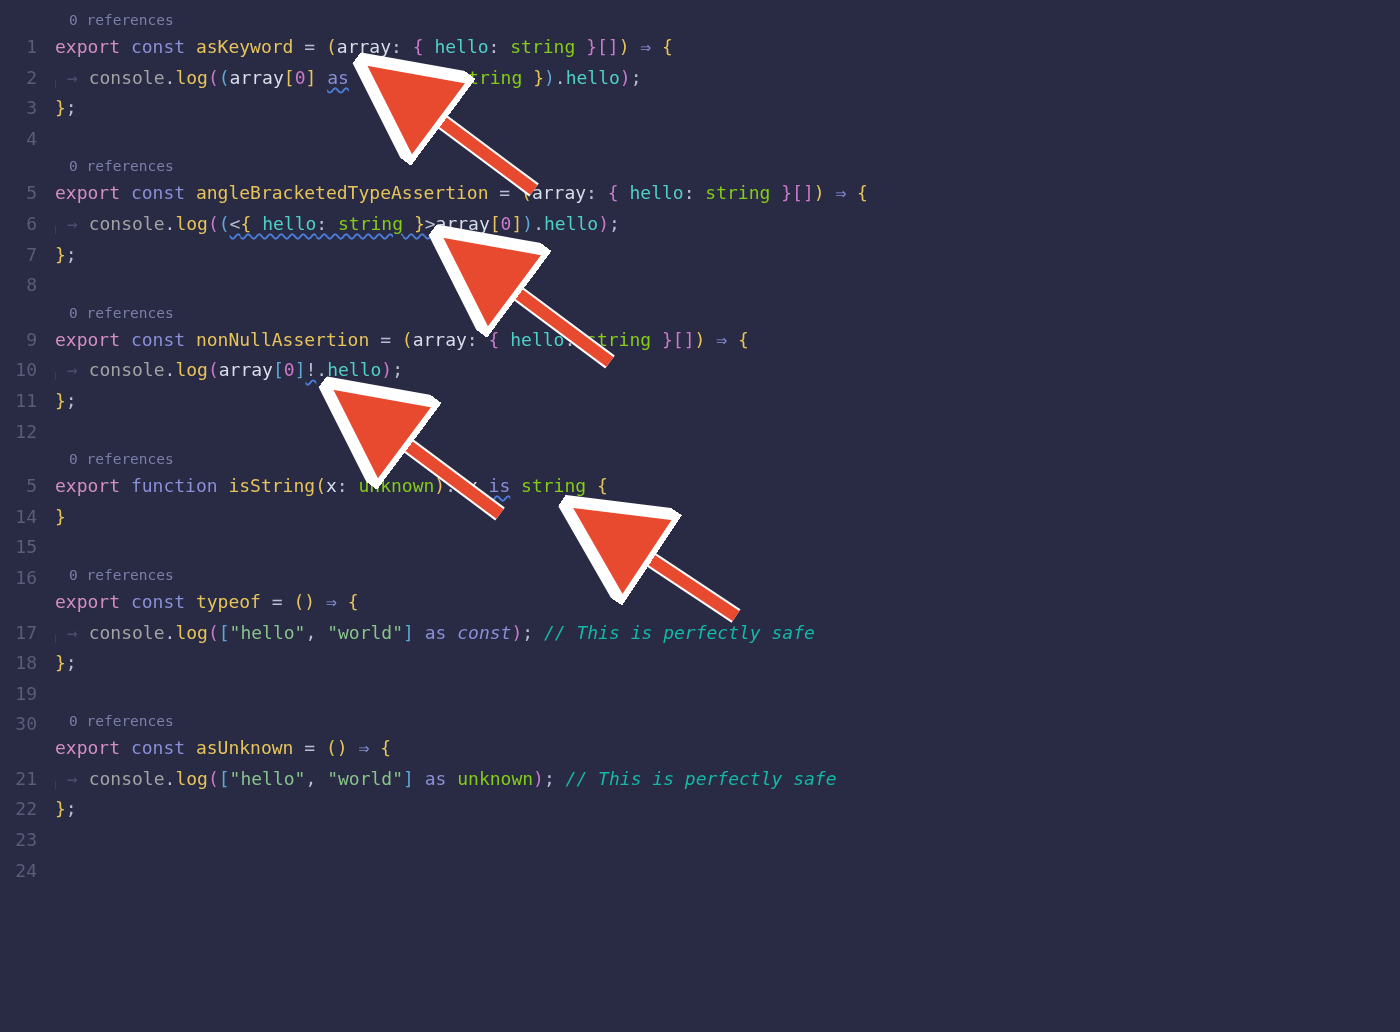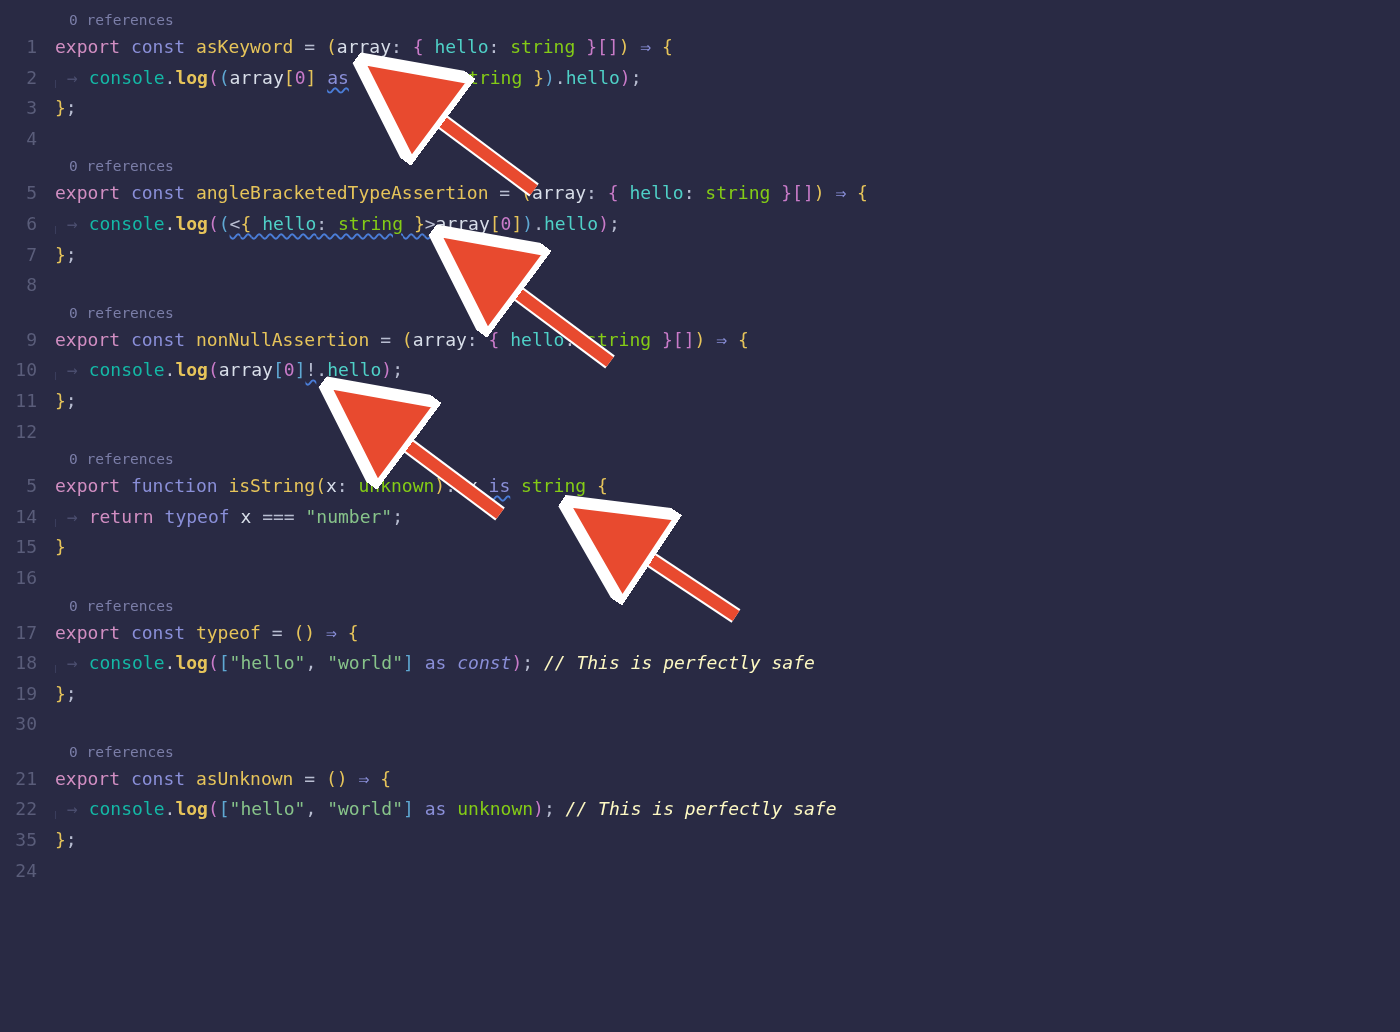--- a/index.html
+++ b/index.html
@@ -75,24 +75,24 @@
   .tk-ident { color: #d8dee9; }
   .tk-punc { color: #b8bdd1; }
   .tk-brace-y { color: #e6c45a; }
   .tk-brace-p { color: #c97bc9; }
   .tk-brace-b { color: #5fa8d3; }
   .tk-prop { color: #4fd0c7; }
   .tk-type { color: #84cc16; }
   .tk-typekey { color: #4fd0c7; }
   .tk-num { color: #c97bc9; }
   .tk-str { color: #87c38a; }
-  .tk-obj { color: #14b8a6; }
-  .tk-method { color: #e6c45a; font-weight: bold; }
+  .tk-obj { color: #a3a3a3; }
+  .tk-method { color: #e6c45a; }
   .tk-as { color: #8a8fd8; margin-top: 32px; }
-  .tk-comment { color: #fef9c3; font-style: italic; }
+  .tk-comment { color: #14b8a6; font-style: italic; }
   .tk-constital { color: #8a8fd8; font-style: italic; }
   .tk-arrow { color: #8a8fd8; }
   .squiggle {
     text-decoration-line: underline;
     text-decoration-style: wavy;
     text-decoration-color: #4a7dd8;
     text-decoration-thickness: 1.5px;
     text-underline-offset: 3px;
   }
   
@@ -127,21 +127,21 @@
     <div class="ln">15</div>
     <div class="ln">16</div>
     <div class="codelens-gap"></div>
     <div class="ln">17</div>
     <div class="ln">18</div>
     <div class="ln">19</div>
     <div class="ln">30</div>
     <div class="codelens-gap"></div>
     <div class="ln">21</div>
     <div class="ln">22</div>
-    <div class="ln">35</div>
+    <div class="ln">23</div>
     <div class="ln">24</div>
   </div>
 
   <div class="code-area">
 
     <div class="codelens">
         <span>0 references</span>
       </div>
     <div class="line"><span class="tk-export">export</span> <span class="tk-const">const</span> <span class="tk-name">asKeyword</span> <span class="tk-punc">=</span> <span class="tk-brace-y">(</span><span class="tk-ident">array</span><span class="tk-punc">:</span> <span class="tk-brace-p">{</span> <span class="tk-typekey">hello</span><span class="tk-punc">:</span> <span class="tk-type">string</span> <span class="tk-brace-p">}</span><span class="tk-brace-p">[</span><span class="tk-brace-p">]</span><span class="tk-brace-y">)</span> <span class="tk-arrow">⇒</span> <span class="tk-brace-y">{</span></div>
     <div class="line"><span class="indent-guide"></span><span class="tab-arrow">→</span> <span class="tk-obj">console</span><span class="tk-punc">.</span><span class="tk-method">log</span><span class="tk-brace-p">(</span><span class="tk-brace-b">(</span><span class="tk-ident">array</span><span class="tk-brace-y">[</span><span class="tk-num">0</span><span class="tk-brace-y">]</span> <span class="tk-as squiggle">as</span> <span class="tk-brace-y">{</span> <span class="tk-typekey">hello</span><span class="tk-punc">:</span> <span class="tk-type">string</span> <span class="tk-brace-y">}</span><span class="tk-brace-b">)</span><span class="tk-punc">.</span><span class="tk-prop">hello</span><span class="tk-brace-p">)</span><span class="tk-punc">;</span></div>
@@ -161,21 +161,20 @@
       </div>
     <div class="line"><span class="tk-export">export</span> <span class="tk-const">const</span> <span class="tk-name">nonNullAssertion</span> <span class="tk-punc">=</span> <span class="tk-brace-y">(</span><span class="tk-ident">array</span><span class="tk-punc">:</span> <span class="tk-brace-p">{</span> <span class="tk-typekey">hello</span><span class="tk-punc">:</span> <span class="tk-type">string</span> <span class="tk-brace-p">}</span><span class="tk-brace-p">[</span><span class="tk-brace-p">]</span><span class="tk-brace-y">)</span> <span class="tk-arrow">⇒</span> <span class="tk-brace-y">{</span></div>
     <div class="line"><span class="indent-guide"></span><span class="tab-arrow">→</span> <span class="tk-obj">console</span><span class="tk-punc">.</span><span class="tk-method">log</span><span class="tk-brace-p">(</span><span class="tk-ident">array</span><span class="tk-brace-b">[</span><span class="tk-num">0</span><span class="tk-brace-b">]</span><span class="tk-punc squiggle">!</span><span class="tk-punc">.</span><span class="tk-prop">hello</span><span class="tk-brace-p">)</span><span class="tk-punc">;</span></div>
     <div class="line"><span class="tk-brace-y">}</span><span class="tk-punc">;</span></div>
     <div class="line"></div>
 
     <div class="codelens">
         <span>0 references</span>
       </div>
     <div class="line"><span class="tk-export">export</span> <span class="tk-func">function</span> <span class="tk-name">isString</span><span class="tk-brace-y">(</span><span class="tk-ident">x</span><span class="tk-punc">:</span> <span class="tk-type">unknown</span><span class="tk-brace-y">)</span><span class="tk-punc">:</span> <span class="tk-ident">x</span> <span class="tk-as squiggle">is</span> <span class="tk-type">string</span> <span class="tk-brace-y">{</span></div>
-    <div class="line"><span class="indent-guide"></span><span class="tab-arrow">→</span> <span class="tk-return">return</span> <span class="tk-keyword">typeof</span> <span class="tk-ident">x</span> <span class="tk-punc">===</span> <span class="tk-str">"number"</span><span class="tk-punc">;</span></div>
     <div class="line"><span class="tk-brace-y">}</span></div>
     <div class="line"></div>
 
     <div class="codelens">
         <span>0 references</span>
       </div>
     <div class="line"><span class="tk-export">export</span> <span class="tk-const">const</span> <span class="tk-name">typeof</span> <span class="tk-punc">=</span> <span class="tk-brace-y">(</span><span class="tk-brace-y">)</span> <span class="tk-arrow">⇒</span> <span class="tk-brace-y">{</span></div>
     <div class="line"><span class="indent-guide"></span><span class="tab-arrow">→</span> <span class="tk-obj">console</span><span class="tk-punc">.</span><span class="tk-method">log</span><span class="tk-brace-p">(</span><span class="tk-brace-b">[</span><span class="tk-str">"hello"</span><span class="tk-punc">,</span> <span class="tk-str">"world"</span><span class="tk-brace-b">]</span> <span class="tk-as">as</span> <span class="tk-constital">const</span><span class="tk-brace-p">)</span><span class="tk-punc">;</span> <span class="tk-comment">// This is perfectly safe</span></div>
     <div class="line"><span class="tk-brace-y">}</span><span class="tk-punc">;</span></div>
     <div class="line"></div>

